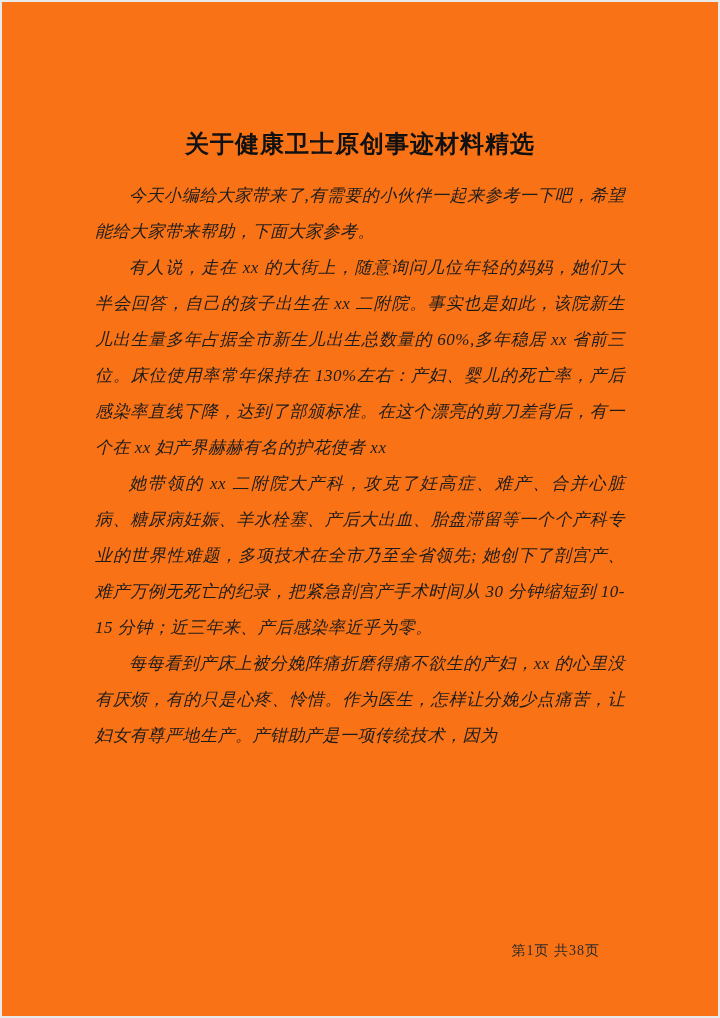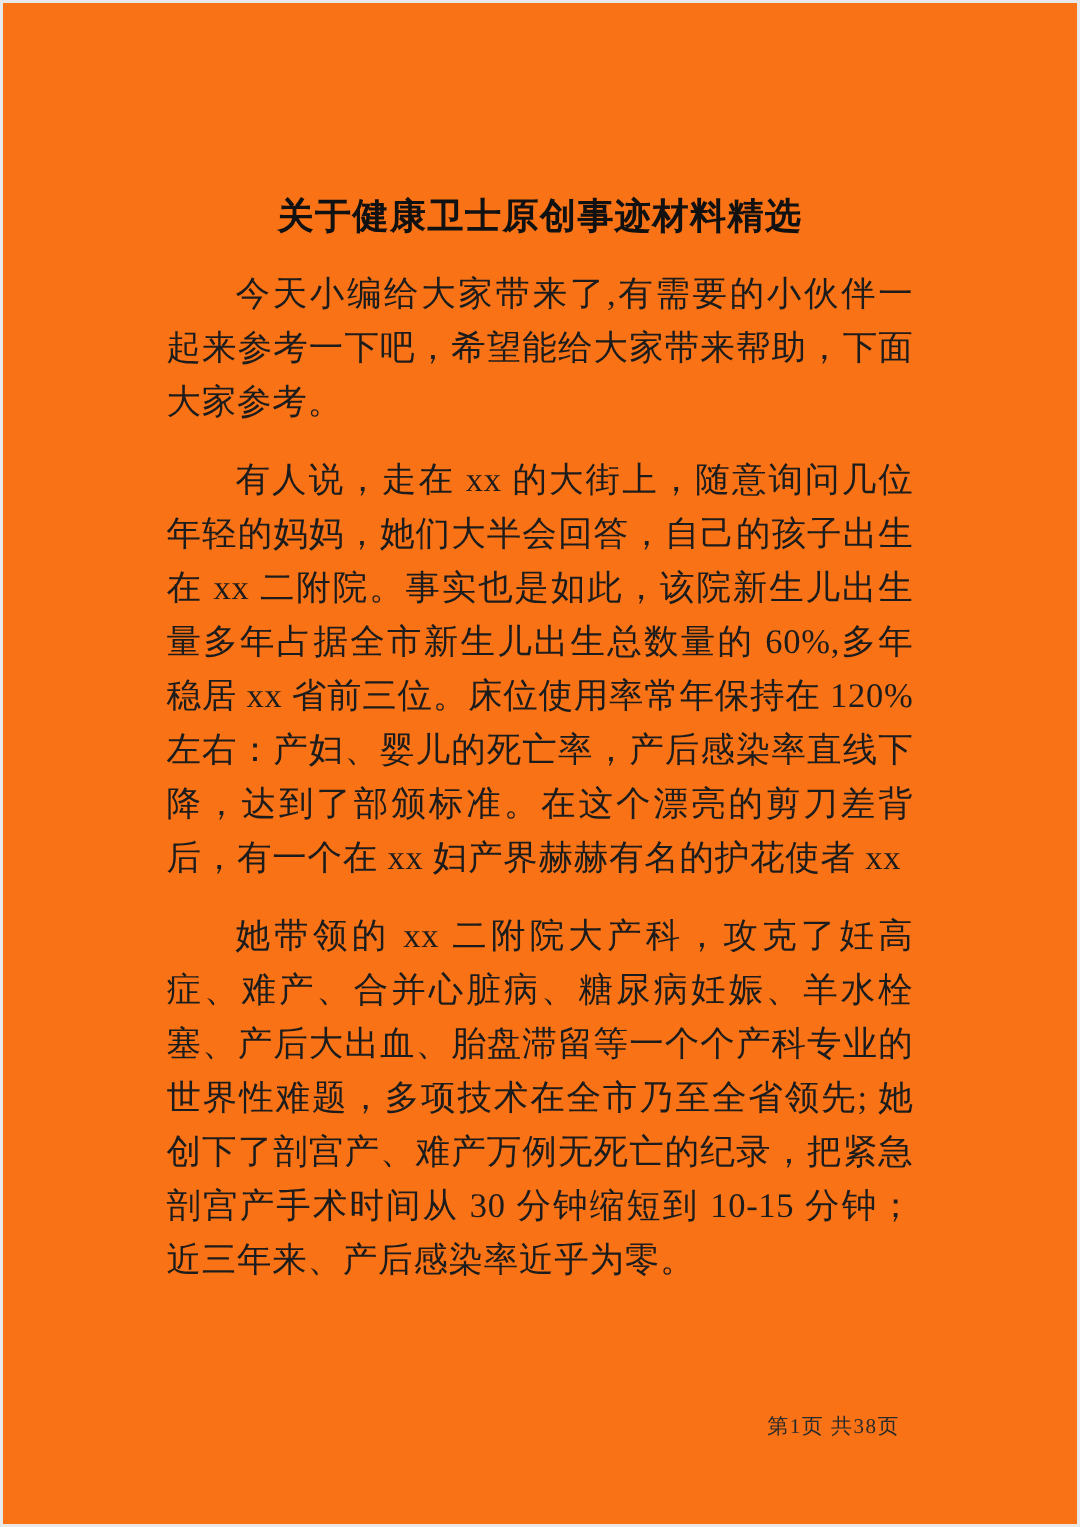--- a/index.html
+++ b/index.html
@@ -25,27 +25,28 @@
   }
   .doc-title {
     font-size: 24px;
     font-weight: bold;
     text-align: center;
     margin: 0 0 18px 0;
     letter-spacing: 1px;
     color: #111111;
   }
   .para {
-    font-size: 23px;
+    font-size: 17px;
     line-height: 36px;
     text-align: justify;
     text-indent: 2em;
-    margin: 16px;
+    margin: 0;
     letter-spacing: 0.5px;
     word-break: break-all;
+    font-style: italic;
   }
   .section-mark {
     font-weight: bold;
   }
   .page-footer {
     position: absolute;
     bottom: 58px;
     right: 120px;
     font-size: 14px;
     color: #2a2a2a;
@@ -56,19 +57,20 @@
 </head>
 <body>
 
 <div class="page">
   <h1 class="doc-title">关于健康卫士原创事迹材料精选</h1>
 
   <p class="para">今天小编给大家带来了,有需要的小伙伴一起来参考一下吧，希望能给大家带来帮助，下面大家参考。</p>
 
 
 
-  <p class="para">有人说，走在 xx 的大街上，随意询问几位年轻的妈妈，她们大半会回答，自己的孩子出生在 xx 二附院。事实也是如此，该院新生儿出生量多年占据全市新生儿出生总数量的 60%,多年稳居 xx 省前三位。床位使用率常年保持在 120%左右：产妇、婴儿的死亡率，产后感染率直线下降，达到了部颁标准。在这个漂亮的剪刀差背后，有一个在 xx 妇产界赫赫有名的护花使者 xx</p>
+  <p class="para">有人说，走在 xx 的大街上，随意询问几位年轻的妈妈，她们大半会回答，自己的孩子出生在 xx 二附院。事实也是如此，该院新生儿出生量多年占据全市新生儿出生总数量的 60%,多年稳居 xx 省前三位。床位使用率常年保持在 130%左右：产妇、婴儿的死亡率，产后感染率直线下降，达到了部颁标准。在这个漂亮的剪刀差背后，有一个在 xx 妇产界赫赫有名的护花使者 xx</p>
 
   <p class="para">她带领的 xx 二附院大产科，攻克了妊高症、难产、合并心脏病、糖尿病妊娠、羊水栓塞、产后大出血、胎盘滞留等一个个产科专业的世界性难题，多项技术在全市乃至全省领先; 她创下了剖宫产、难产万例无死亡的纪录，把紧急剖宫产手术时间从 30 分钟缩短到 10-15 分钟；近三年来、产后感染率近乎为零。</p>
 
+  <p class="para">每每看到产床上被分娩阵痛折磨得痛不欲生的产妇，xx 的心里没有厌烦，有的只是心疼、怜惜。作为医生，怎样让分娩少点痛苦，让妇女有尊严地生产。产钳助产是一项传统技术，因为</p>
 
   <div class="page-footer">第1页 共38页</div>
 </div>
 
 </body></html>

